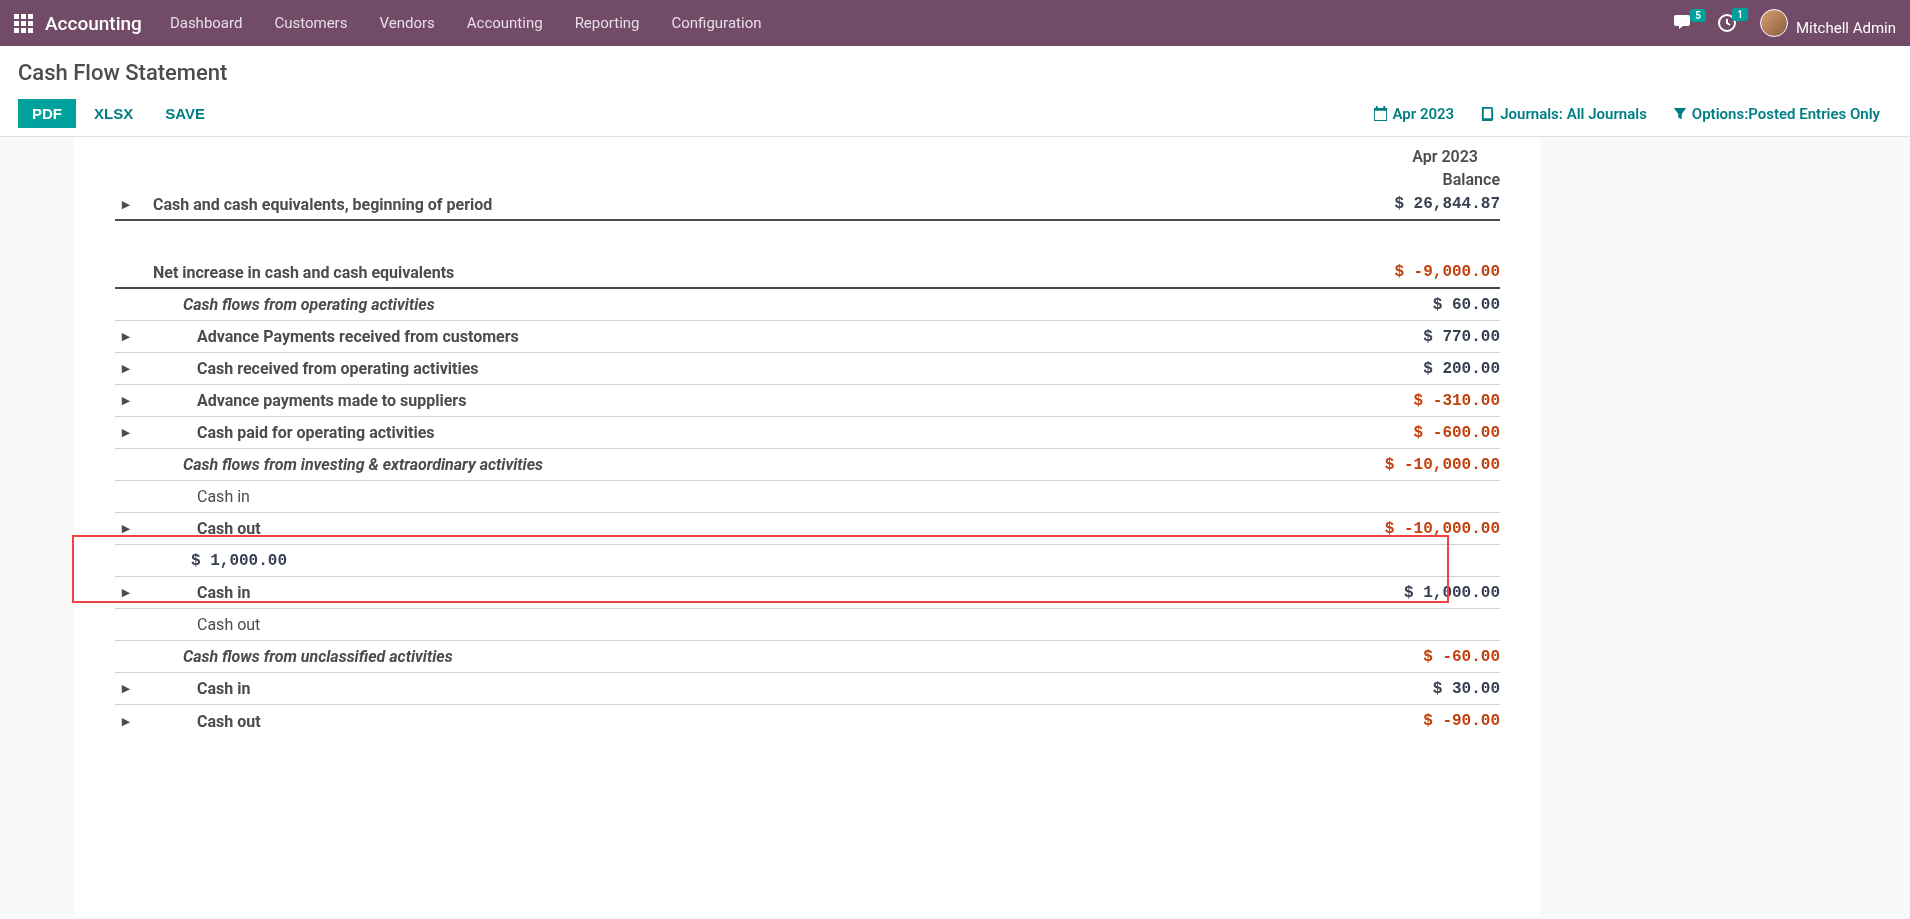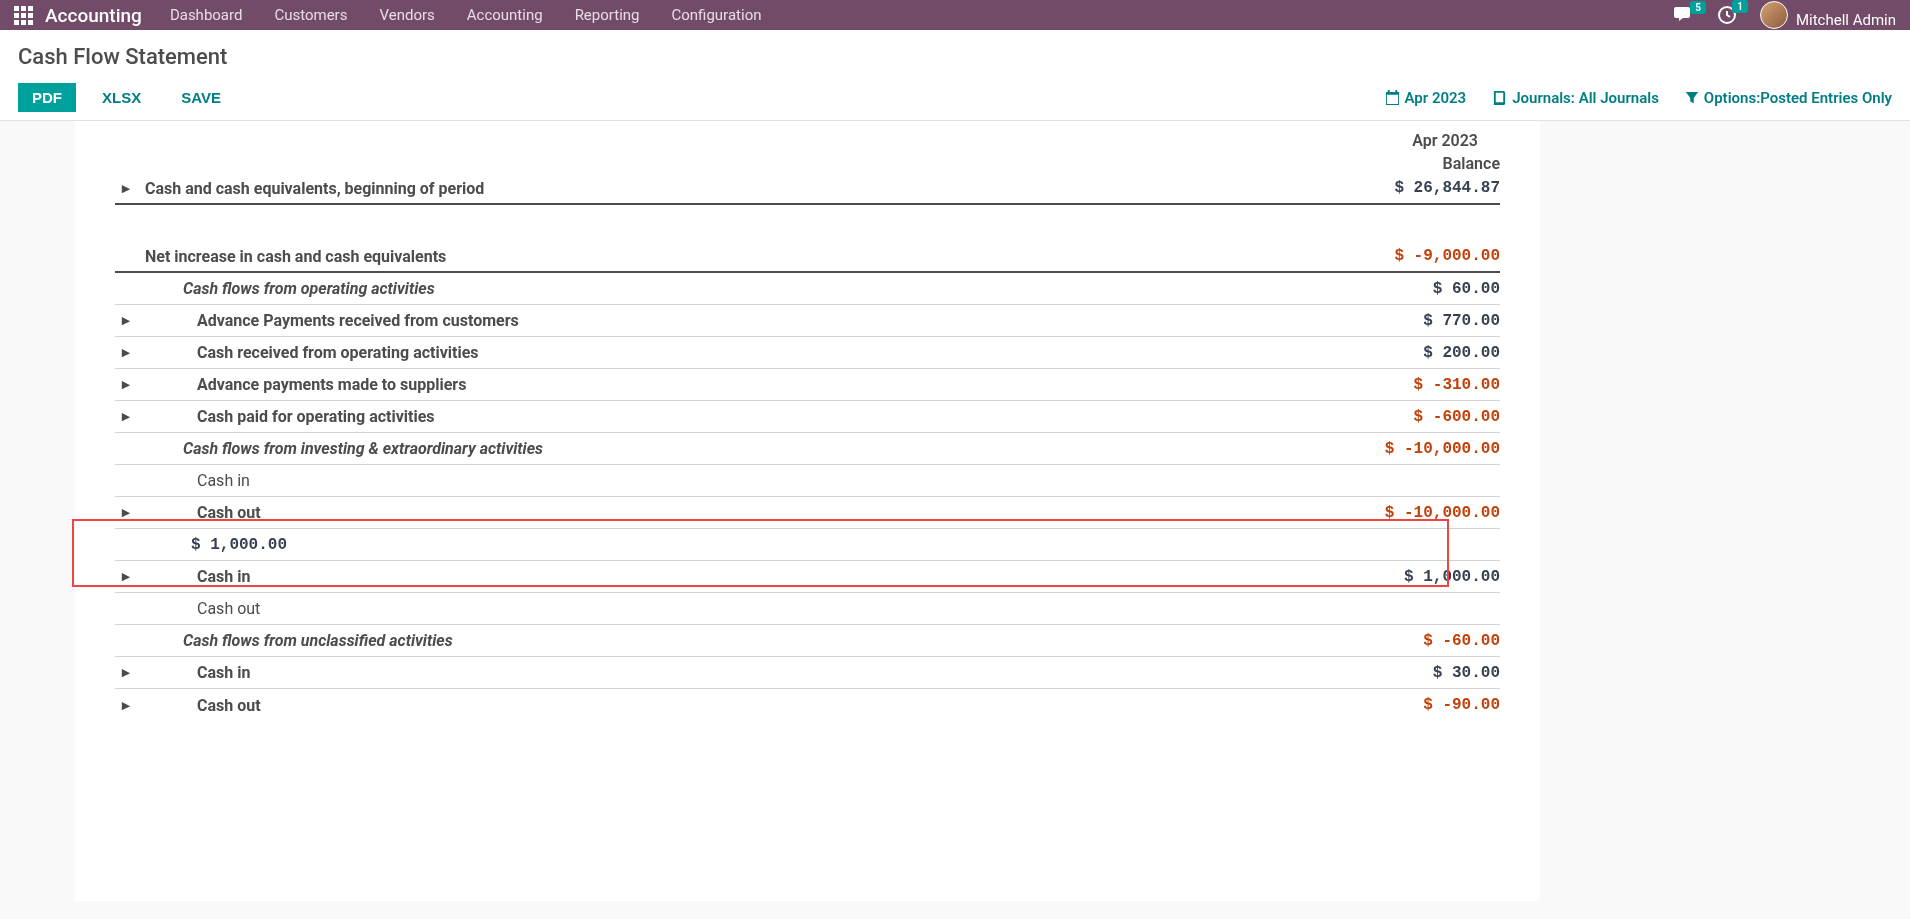--- a/index.html
+++ b/index.html
@@ -1,49 +1,49 @@
 <!DOCTYPE html>
 <html><head>
 <meta charset="utf-8">
 <style>
 * { box-sizing: border-box; margin: 0; padding: 0; }
 body { font-family: -apple-system, BlinkMacSystemFont, "Segoe UI", Roboto, "Helvetica Neue", Arial, sans-serif; background: #f9f9f9; color: #374151; width: 1910px; }
-.navbar { background: #714B67; color: #fff; height: 30px; display: flex; align-items: center; padding: 0 14px; }
+.navbar { background: #714B67; color: #fff; height: 46px; display: flex; align-items: center; padding: 0 14px; }
 .apps-icon { margin-right: 12px; cursor: pointer; }
 .apps-grid { display: grid; grid-template-columns: repeat(3, 5px); grid-template-rows: repeat(3, 5px); gap: 2px; }
 .apps-grid span { background: #fff; width: 5px; height: 5px; }
 .brand { font-size: 19px; font-weight: 500; margin-right: 28px; color: #fff; }
 .nav-menu { display: flex; gap: 32px; flex: 1; }
 .nav-menu a { color: #e9dde5; text-decoration: none; font-size: 15px; cursor: pointer; }
 .nav-right { display: flex; align-items: center; gap: 14px; }
 .nav-icon-wrap { position: relative; display: flex; align-items: center; color: #fff; cursor: pointer; }
 .badge { position: absolute; top: -6px; right: -12px; background: #00A09D; color: #fff; font-size: 10px; padding: 1px 5px; border-radius: 3px; font-weight: 600; }
 .user-section { display: flex; align-items: flex-end; gap: 8px; cursor: pointer; margin-left: 10px; }
 .avatar { width: 28px; height: 28px; border-radius: 50%; background: linear-gradient(135deg,#d4a373,#8b5a3c); border: 1px solid #fff; }
 .username { color: #fff; font-size: 15px; }
-.subheader { background: #fff; padding: 14px 18px 8px 18px; border-bottom: 1px solid #dee2e6; }
+.subheader { background: #fff; padding: 14px 30px 8px 18px; border-bottom: 1px solid #dee2e6; }
 .page-title { font-size: 22px; font-weight: 500; color: #4c4c4c; margin-bottom: 14px; }
 .toolbar { display: flex; align-items: center; }
-.btn-group-left { display: flex; gap: 12px; }
+.btn-group-left { display: flex; gap: 4px; }
 .btn { padding: 6px 14px; font-size: 15px; font-weight: 600; cursor: pointer; border: none; background: transparent; }
 .btn-primary { background: #00A09D; color: #fff; }
 .btn-secondary { color: #017e84; }
 .toolbar-right { margin-left: auto; display: flex; gap: 26px; align-items: center; }
 .filter-item { color: #017e84; font-size: 15px; font-weight: 600; cursor: pointer; display: inline-flex; align-items: center; gap: 5px; }
 .report-wrap { max-width: 1480px; margin: 0 auto; background: #fff; padding: 0 40px; min-height: 780px; position: relative; }
 .report-header { text-align: right; padding: 10px 0 0 0; }
 .period-label { font-size: 16px; font-weight: 600; color: #4c4c4c; margin-right: 22px; }
 .balance-label { font-size: 16px; font-weight: 600; color: #4c4c4c; padding-top: 4px; }
 .row { display: flex; align-items: center; border-bottom: 1px solid #ced4da; padding: 4px 0; min-height: 32px; }
 .row.thick-border { border-bottom: 2px solid #4c4c4c; }
 .row.no-border { border-bottom: none; }
 .caret-cell { width: 22px; text-align: center; color: #4c4c4c; font-size: 11px; cursor: pointer; }
 .label-cell { flex: 1; font-size: 16px; color: #4c4c4c; }
 .value-cell { font-family: "Courier New", monospace; font-size: 16px; min-width: 150px; text-align: right; white-space: pre; }
-.indent-0 { padding-left: 8px; }
+.indent-0 { padding-left: 8px; margin-left: 8px; }
 .indent-1 { padding-left: 46px; font-style: italic; }
 .indent-2 { padding-left: 60px; }
 .bold { font-weight: 700; }
 .neg { color: #c2410c; }
 .spacer { height: 36px; }
 .highlight-box { position: absolute; border: 2px solid #ef4444; pointer-events: none; }
 .content-area { margin-left: 75px; margin-right: 370px; }
 svg { display: block; }
 </style>
 </head>

